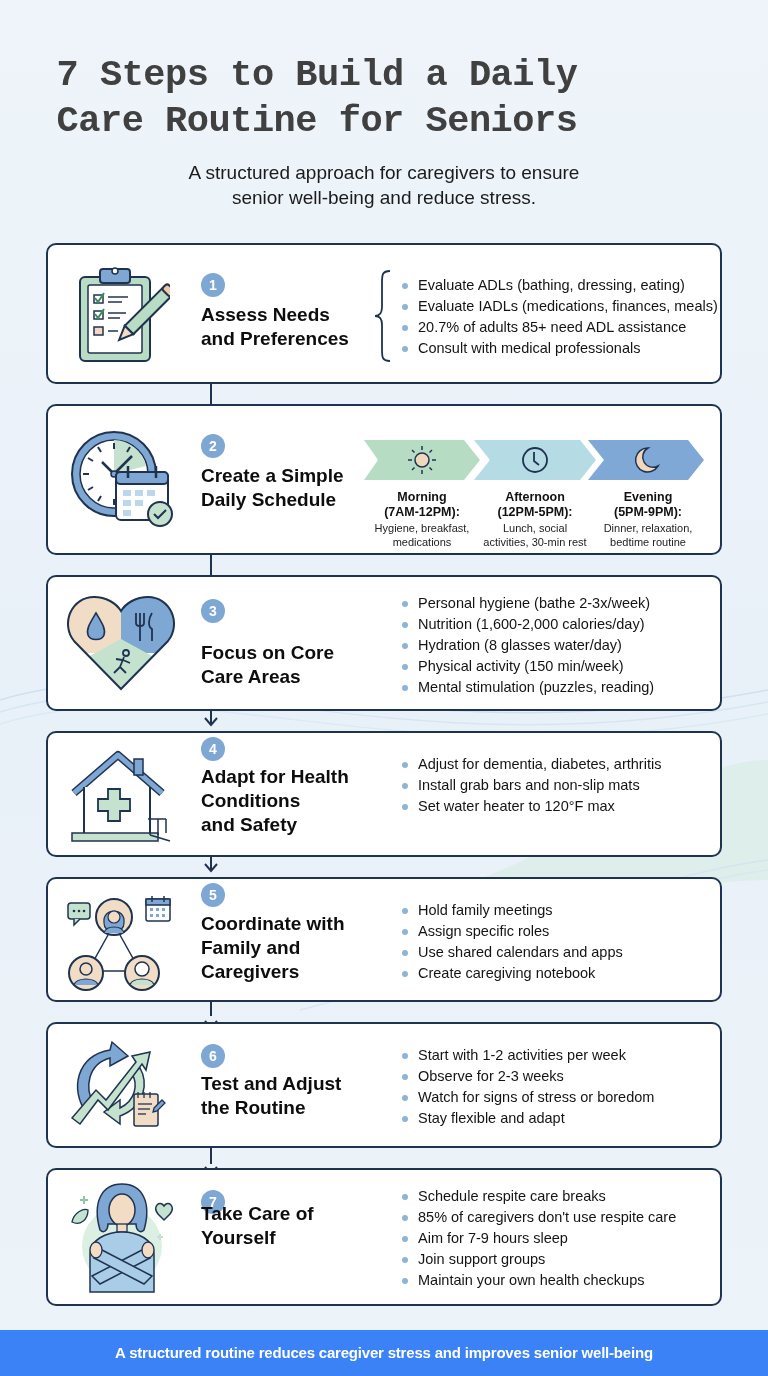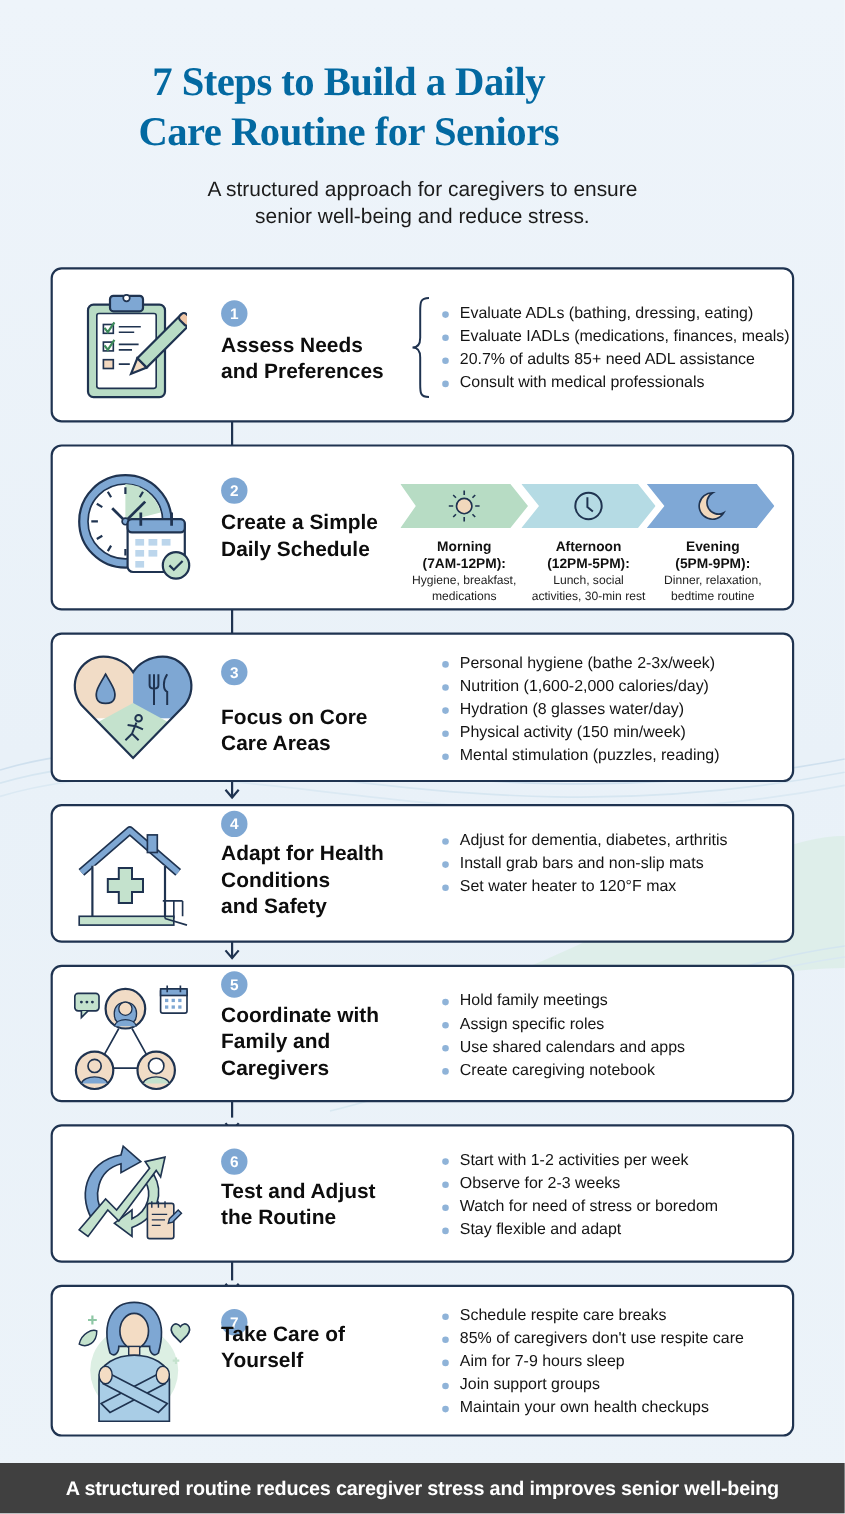--- a/index.html
+++ b/index.html
@@ -6,22 +6,22 @@
   html, body { width: 768px; height: 1376px; overflow: hidden; }
   body {
     position: relative;
     background: linear-gradient(180deg, #eef4fa 0%, #e9f1f8 50%, #ecf3f9 100%);
     font-family: "Liberation Sans", sans-serif;
     color: #111;
   }
   .bg-waves { position: absolute; left: 0; top: 0; width: 768px; height: 1376px; pointer-events: none; }
   .title {
     position: absolute; top: 52px; left: 0; width: 634px; text-align: center;
-    font-family: Liberation Serif, serif; font-weight: bold;
-    font-size: 37px; line-height: 46px; color: #0369a1; letter-spacing: -0.5px;
+    font-family: Liberation Mono, monospace; font-weight: bold;
+    font-size: 37px; line-height: 46px; color: #404040; letter-spacing: -0.5px;
   }
   .subtitle {
     position: absolute; top: 160px; left: 0; width: 768px; text-align: center;
     font-size: 19px; line-height: 25px; color: #1b1b1b;
   }
   .card {
     position: absolute; left: 46px; width: 676px;
     background: #ffffff; border: 2px solid #1f3350; border-radius: 10px;
   }
   .icon-box { position: absolute; left: 18px; }
@@ -48,21 +48,21 @@
   .arrowhead { position: absolute; left: 203px; width: 16px; height: 10px; }
   .sched { position: absolute; left: 316px; top: 20px; width: 340px; margin-top: 14px; }
   .chev-row { position: relative; height: 40px; }
   .chev { position: absolute; top: 0; height: 40px; }
   .chev-icon { position: absolute; top: 4px; }
   .sched-col { position: absolute; top: 50px; width: 116px; text-align: center; }
   .sched-col .h { font-weight: bold; font-size: 12.5px; line-height: 15px; color: #111; }
   .sched-col .d { font-size: 11px; line-height: 14px; color: #222; margin-top: 1px; }
   .footer {
     position: absolute; left: 0; top: 1330px; width: 768px; height: 46px;
-    background: #404040; color: #fff; font-size: 18px; line-height: 46px; text-align: center;
+    background: #3b82f6; color: #fff; font-size: 15px; line-height: 46px; text-align: center;
     font-weight: bold; letter-spacing: -0.2px;
   }
 </style>
 </head>
 <body>
 
 <svg class="bg-waves" viewBox="0 0 768 1376">
   <path d="M0 700 C 200 640, 400 760, 768 690" stroke="#cfe0ee" stroke-width="1.5" fill="none"></path>
   <path d="M0 712 C 200 652, 400 772, 768 702" stroke="#d6e6f1" stroke-width="1.5" fill="none"></path>
   <path d="M0 724 C 200 664, 400 784, 768 714" stroke="#dbe9f3" stroke-width="1.5" fill="none"></path>
@@ -346,21 +346,21 @@
         <line x1="72" y1="80" x2="80" y2="80"></line>
       </g>
     <path d="M88 74 L96 66 L99 69 L91 77 L87 78 Z" fill="#7ea7d3" stroke="#1f3350" stroke-width="1.3"></path>
   </svg>
   <div class="badge" style="top:20px">6</div>
   <div class="step-title" style="top:48px">Test and Adjust
 the Routine</div>
   <ul class="bullets" style="top:21px">
     <li>Start with 1-2 activities per week</li>
     <li>Observe for 2-3 weeks</li>
-    <li>Watch for need of stress or boredom</li>
+    <li>Watch for signs of stress or boredom</li>
     <li>Stay flexible and adapt</li>
   </ul>
 </div>
 
 <div class="card" style="top:1168px;height:138px;">
   <svg class="icon-box" style="top:10px" width="110" height="116" viewBox="0 0 110 116">
     <circle cx="56" cy="66" r="40" fill="#dcefe3"></circle>
     <path d="M34 50 C 26 22, 36 4, 56 4 C 76 4, 86 22, 78 50 C 74 54, 70 50, 70 44 L42 44 C 42 50, 38 54, 34 50 Z" fill="#7ea7d3" stroke="#1f3350" stroke-width="1.5"></path>
     <ellipse cx="56" cy="30" rx="13" ry="16" fill="#f3dcc4" stroke="#1f3350" stroke-width="1.5"></ellipse>
     <rect x="51" y="44" width="10" height="8" fill="#f3dcc4" stroke="#1f3350" stroke-width="1.3"></rect>

